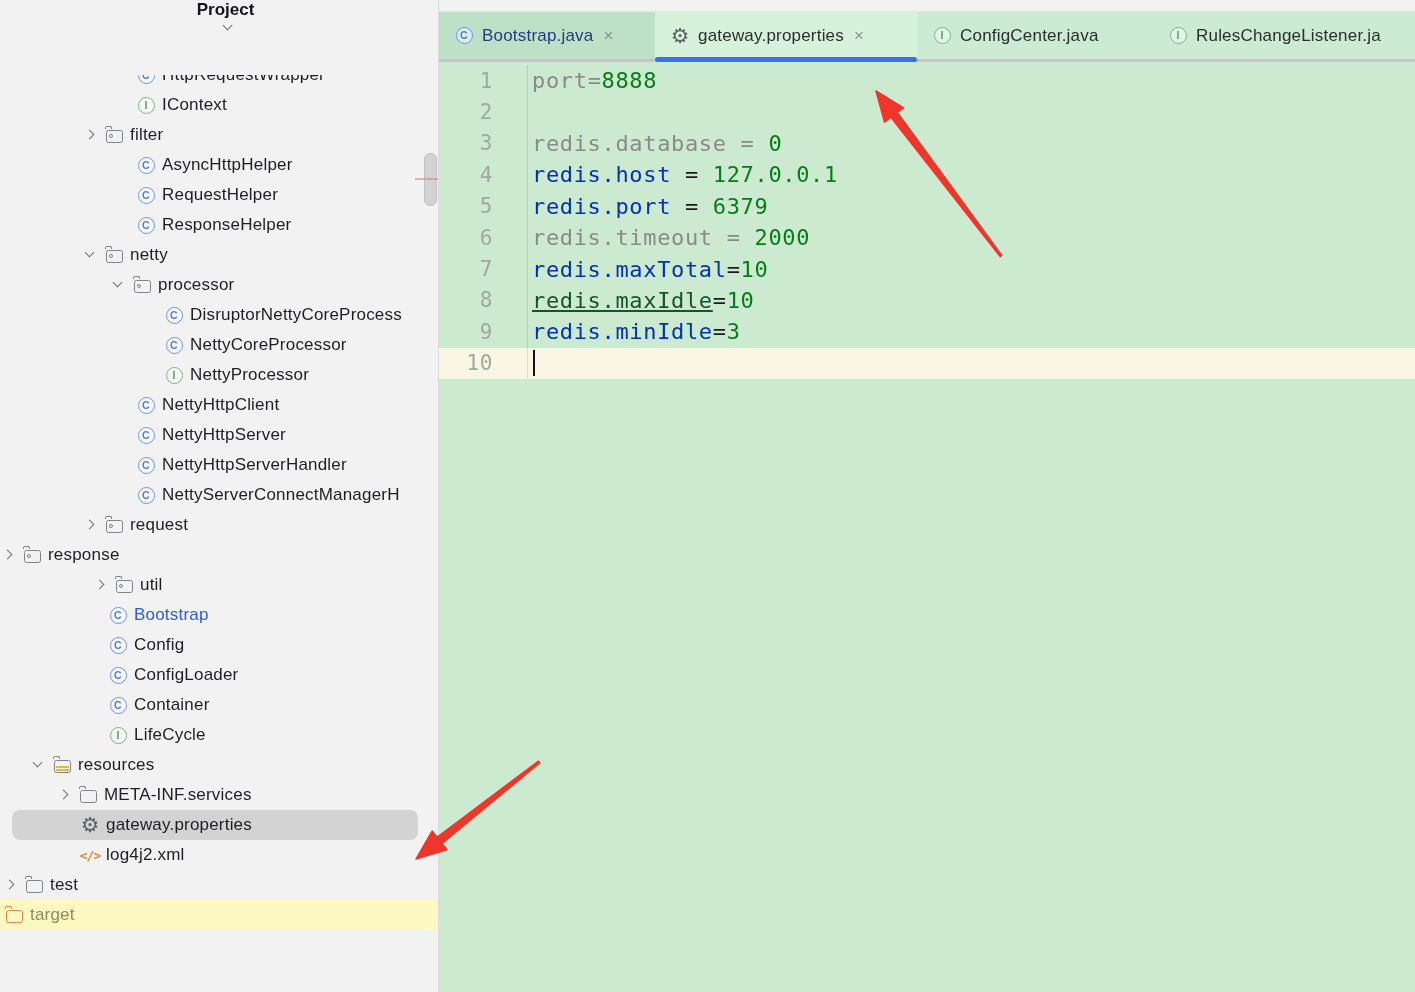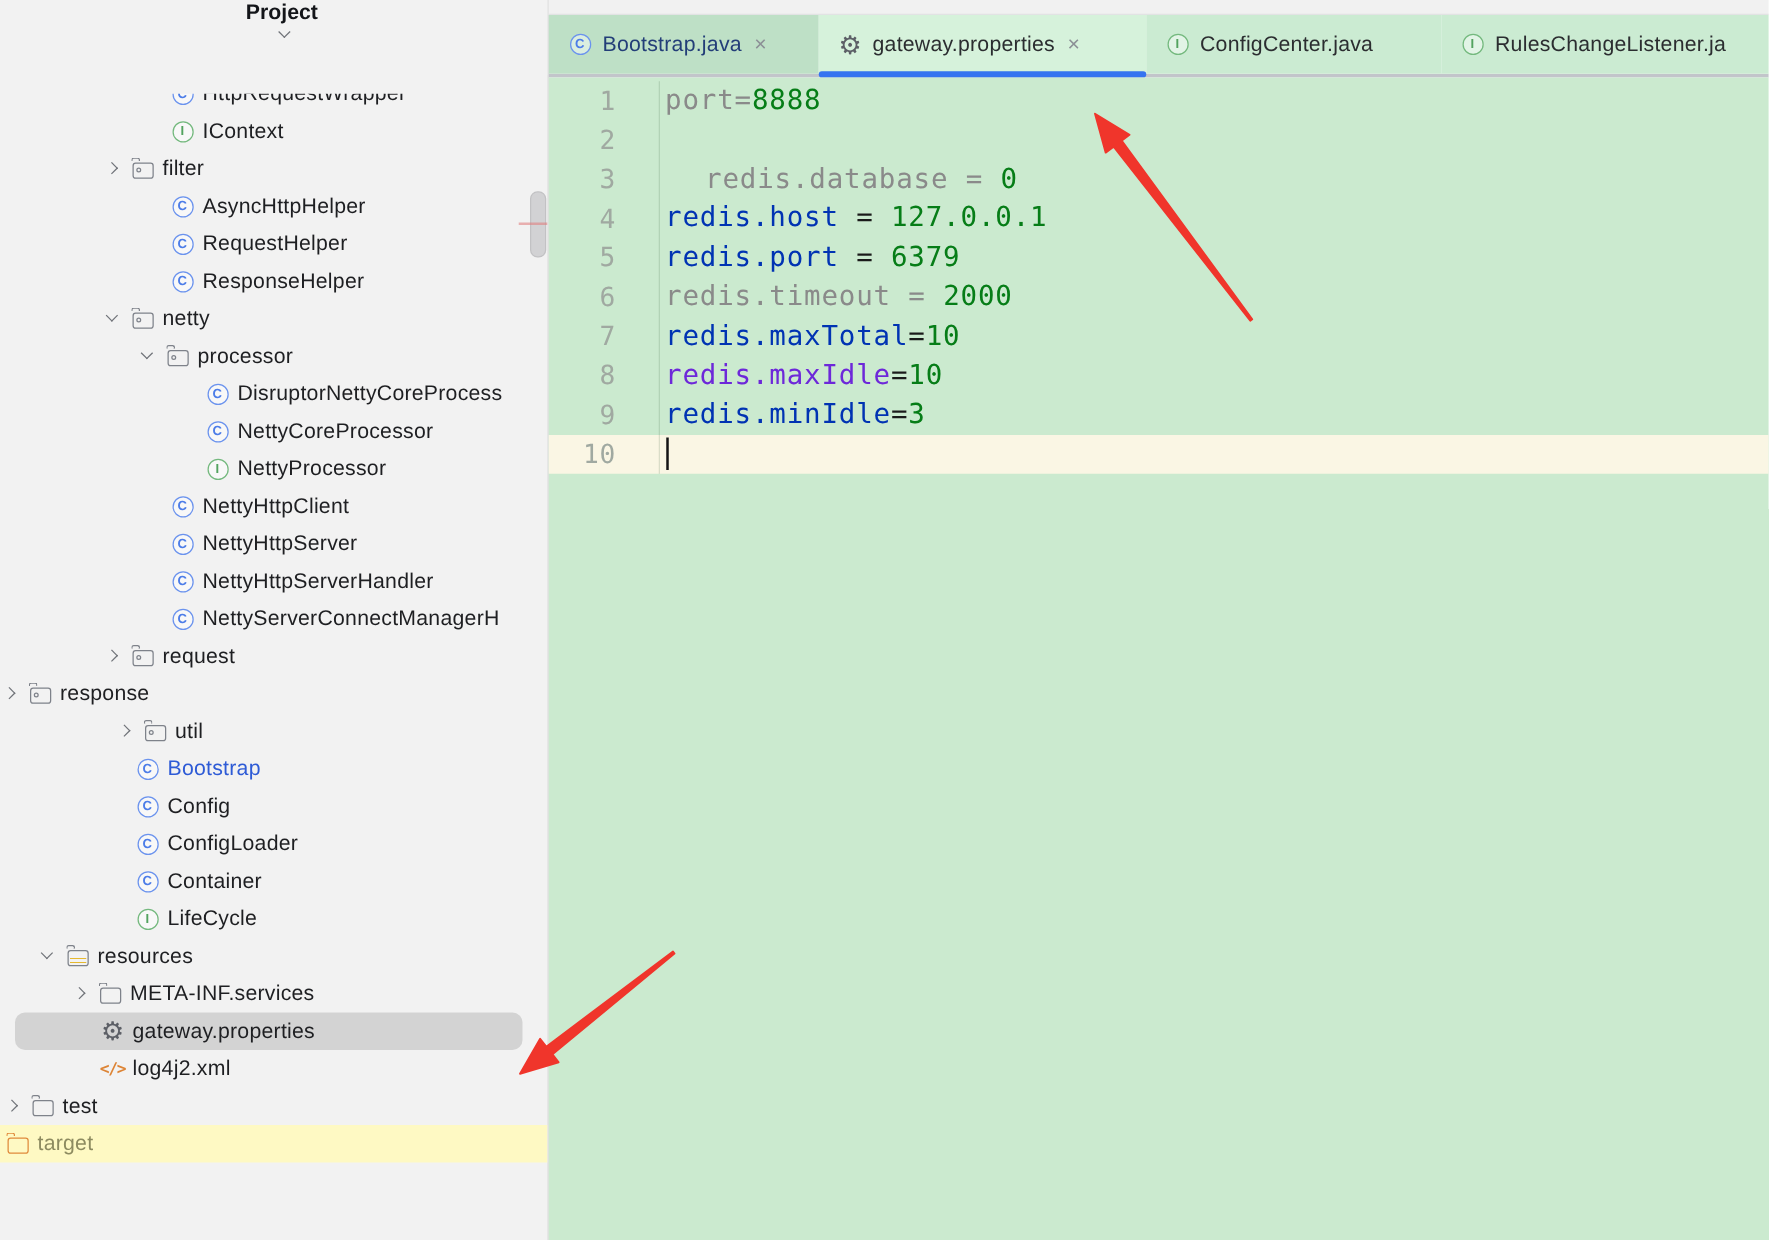--- a/index.html
+++ b/index.html
@@ -331,41 +331,41 @@
         <div class="eline">
           <span class="gut">1</span>
           <span class="codecell"><span style="color: rgb(138, 138, 138);">port</span><span style="color: rgb(138, 138, 138);">=</span><span style="color: rgb(6, 125, 23);">8888</span></span>
         </div>
         <div class="eline">
           <span class="gut">2</span>
           <span class="codecell"></span>
         </div>
         <div class="eline">
           <span class="gut">3</span>
-          <span class="codecell"><span style="color: rgb(138, 138, 138); margin-left: 32px;">redis.database</span><span style="color: rgb(138, 138, 138);"> = </span><span style="color: rgb(6, 125, 23);">0</span></span>
+          <span class="codecell"><span style="color: rgb(138, 138, 138);">redis.database</span><span style="color: rgb(138, 138, 138);"> = </span><span style="color: rgb(6, 125, 23);">0</span></span>
         </div>
         <div class="eline">
           <span class="gut">4</span>
           <span class="codecell"><span style="color: rgb(0, 51, 179);">redis.host</span><span style="color: rgb(26, 26, 26);"> = </span><span style="color: rgb(6, 125, 23);">127.0.0.1</span></span>
         </div>
         <div class="eline">
           <span class="gut">5</span>
           <span class="codecell"><span style="color: rgb(0, 51, 179);">redis.port</span><span style="color: rgb(26, 26, 26);"> = </span><span style="color: rgb(6, 125, 23);">6379</span></span>
         </div>
         <div class="eline">
           <span class="gut">6</span>
           <span class="codecell"><span style="color: rgb(138, 138, 138);">redis.timeout</span><span style="color: rgb(138, 138, 138);"> = </span><span style="color: rgb(6, 125, 23);">2000</span></span>
         </div>
         <div class="eline">
           <span class="gut">7</span>
           <span class="codecell"><span style="color: rgb(0, 51, 179);">redis.maxTotal</span><span style="color: rgb(26, 26, 26);">=</span><span style="color: rgb(6, 125, 23);">10</span></span>
         </div>
         <div class="eline">
           <span class="gut">8</span>
-          <span class="codecell"><span style="color: #6d28d9;">redis.maxIdle</span><span style="color: rgb(26, 26, 26);">=</span><span style="color: rgb(6, 125, 23);">10</span></span>
+          <span class="codecell"><span style="color: #14532d; text-decoration: underline;">redis.maxIdle</span><span style="color: rgb(26, 26, 26);">=</span><span style="color: rgb(6, 125, 23);">10</span></span>
         </div>
         <div class="eline">
           <span class="gut">9</span>
           <span class="codecell"><span style="color: rgb(0, 51, 179);">redis.minIdle</span><span style="color: rgb(26, 26, 26);">=</span><span style="color: rgb(6, 125, 23);">3</span></span>
         </div>
         <div class="eline caret-line">
           <span class="gut">10</span>
           <span class="codecell"><span class="caret"></span></span>
         </div>
 

